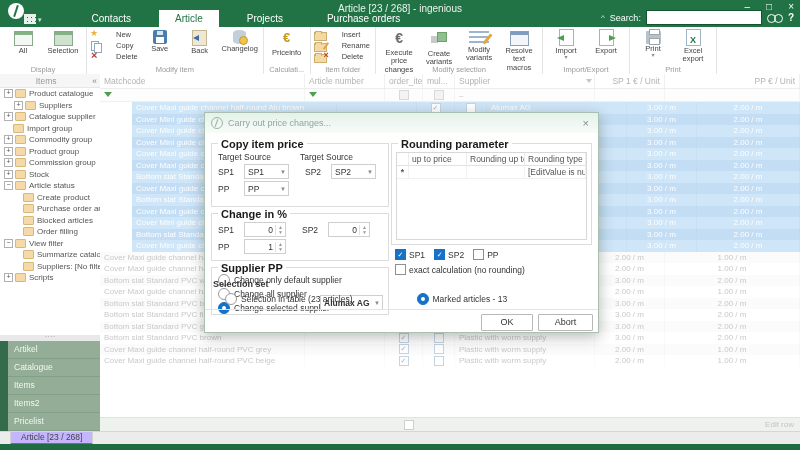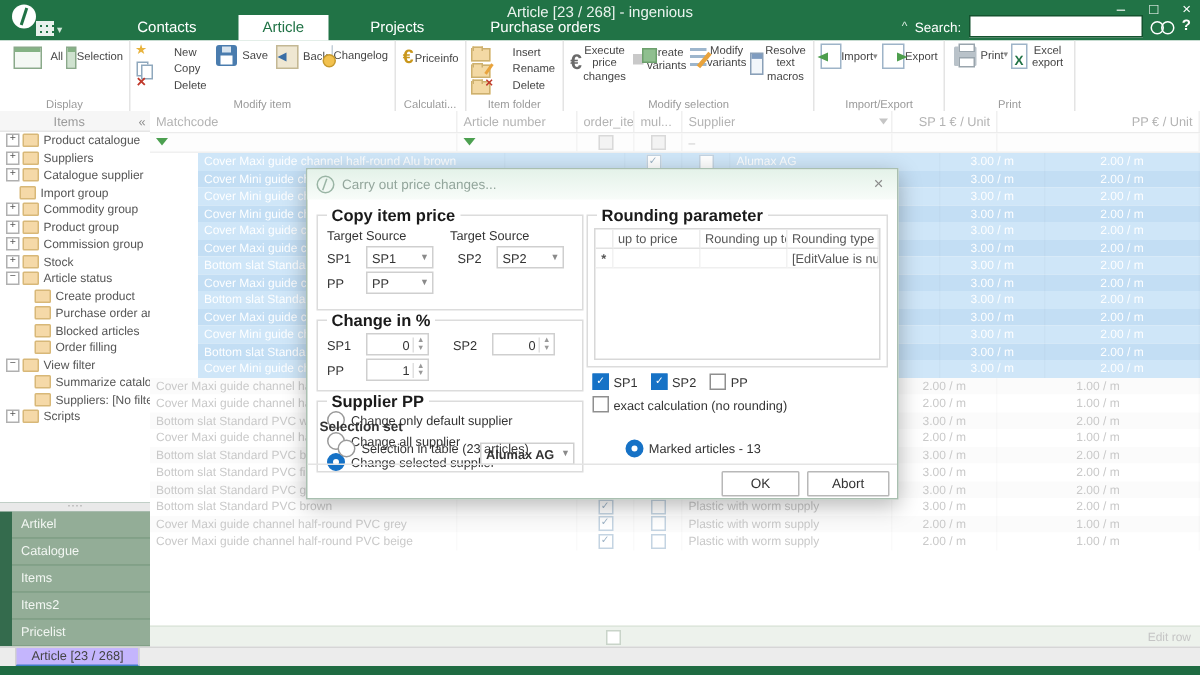--- a/index.html
+++ b/index.html
@@ -26,21 +26,21 @@
   .search-input{width:110px;height:13px;border:1px solid #14532f;background:#fff;font-size:9px;padding:0 2px;}
   .binocular{position:relative;width:16px;height:10px;}
   .binocular i{position:absolute;top:1px;width:7px;height:7px;border:1px solid #fff;border-radius:50%;}
   .binocular i:first-child{left:0;} .binocular i:last-child{left:7px;}
   .help-q{color:#fff;font-size:10px;font-weight:bold;}
   
   .ribbon{position:absolute;left:0;top:27px;width:800px;height:47px;background:#fff;
     border-bottom:1px solid #d9d9d9;display:flex;align-items:stretch;}
   .rib-group{position:relative;border-right:1px solid #e4e4e4;padding:2px 3px 10px;display:flex;align-items:flex-start;}
   .rcap{position:absolute;left:0;right:0;bottom:0;text-align:center;font-size:7.5px;color:#9a9a9a;}
-  .rbtn{width:38px;display:flex;flex-direction:row;align-items:center;margin:0 1px;}
+  .rbtn{width:38px;display:flex;flex-direction:column;align-items:center;margin:0 1px;}
   .rlbl{font-size:7.5px;color:#444;text-align:center;line-height:1.1;margin-top:1px;}
   .rcaret{font-size:6px;color:#8a8a8a;line-height:4px;}
   .small-col{display:flex;flex-direction:column;justify-content:center;margin-right:2px;}
   .sbtn{display:flex;align-items:center;gap:15px;height:11px;font-size:7.5px;color:#444;}
   .ric{width:20px;height:18px;position:relative;margin-top:1px;}
   .sic{width:11px;height:9px;position:relative;flex:none;}
   .ic-table,.ic-table-sel,.ic-text-macros{width:17px;height:13px;margin:2px auto 0;border:1px solid #8aa98a;
      background:linear-gradient(#85b285 0 3px,#f4f8f4 3px),repeating-linear-gradient(to bottom,transparent 0 5px,#d9e6d9 5px 6px);}
   .ic-table-sel{background:linear-gradient(#85b285 0 3px,#cfe2cf 3px);}
   .ic-text-macros{border-color:#8aa0b8;background:linear-gradient(#7f9cc0 0 3px,#f2f6fa 3px),repeating-linear-gradient(to bottom,transparent 0 5px,#dde6ef 5px 6px);}
@@ -314,21 +314,21 @@
     <div class="side-header">
       <span class="sh-label">Items</span>
       <span class="sh-collapse">«</span>
     </div>
     <div id="tree">
         <div class="titem" style="padding-left: 2px;">
           <span class="texp">+</span>
           <span class="tico"></span>
           <span class="tlbl">Product catalogue</span>
         </div>
-        <div class="titem" style="padding-left: 2px;">
+        <div class="titem" style="padding-left: 12px;">
           <span class="texp">+</span>
           <span class="tico"></span>
           <span class="tlbl">Suppliers</span>
         </div>
         <div class="titem" style="padding-left: 2px;">
           <span class="texp">+</span>
           <span class="tico"></span>
           <span class="tlbl">Catalogue supplier</span>
         </div>
         <div class="titem" style="padding-left: 2px;">

